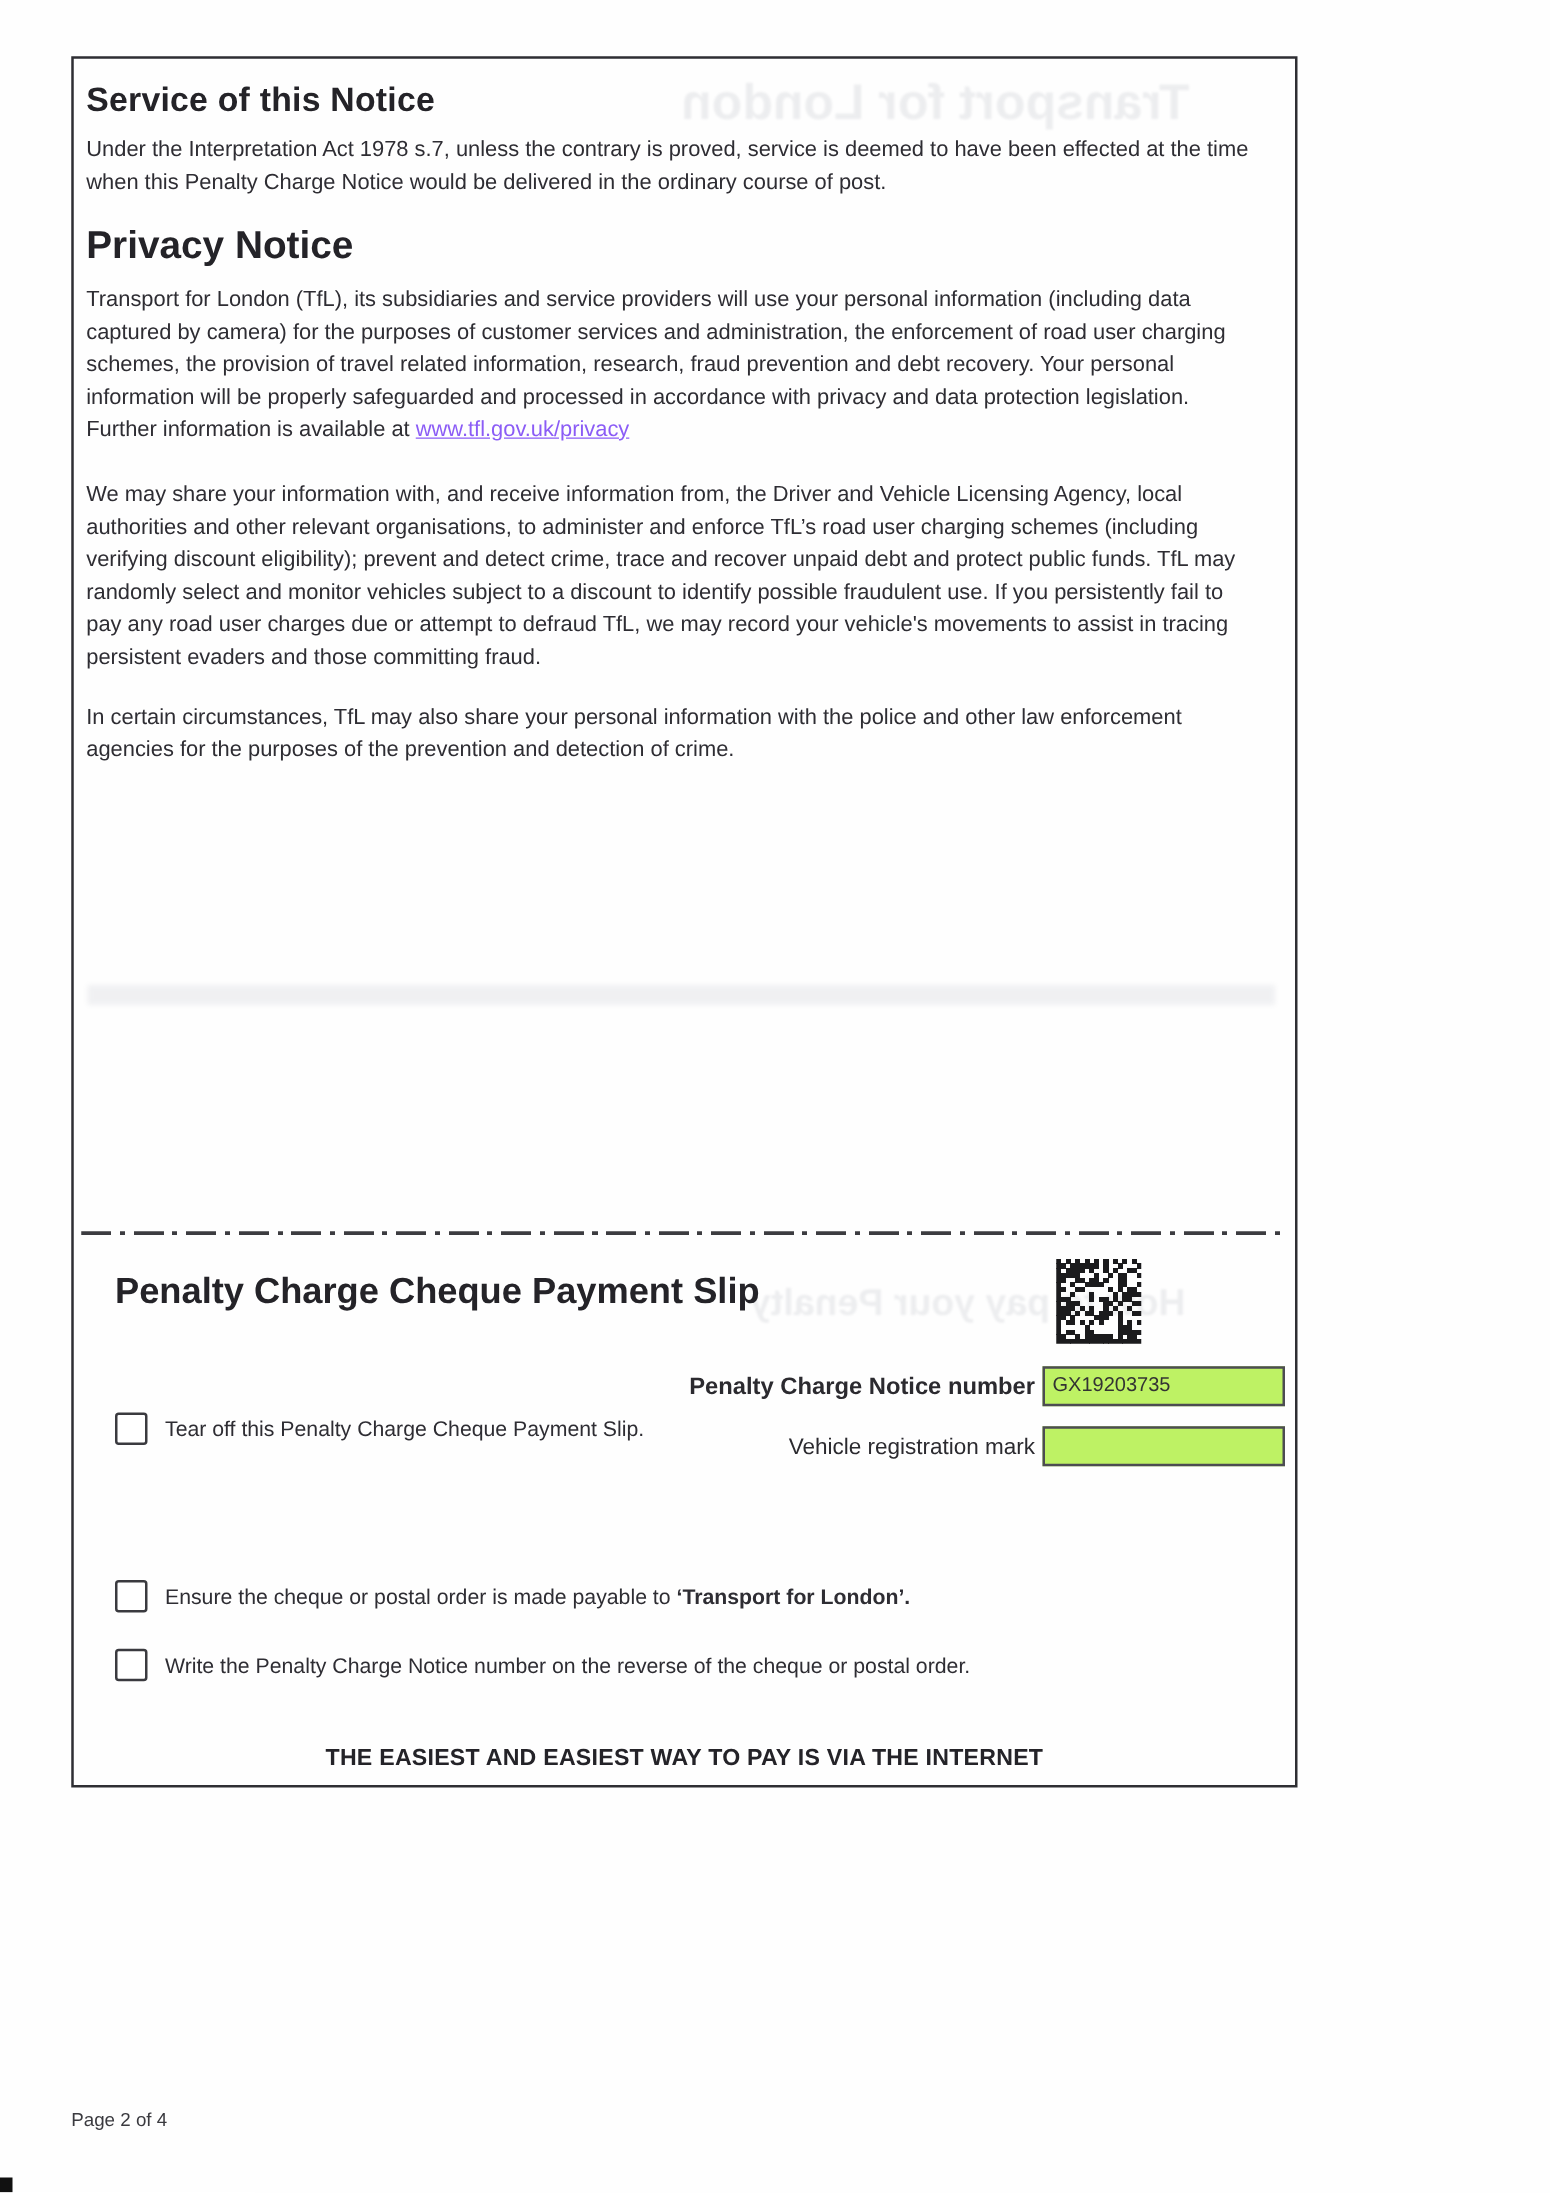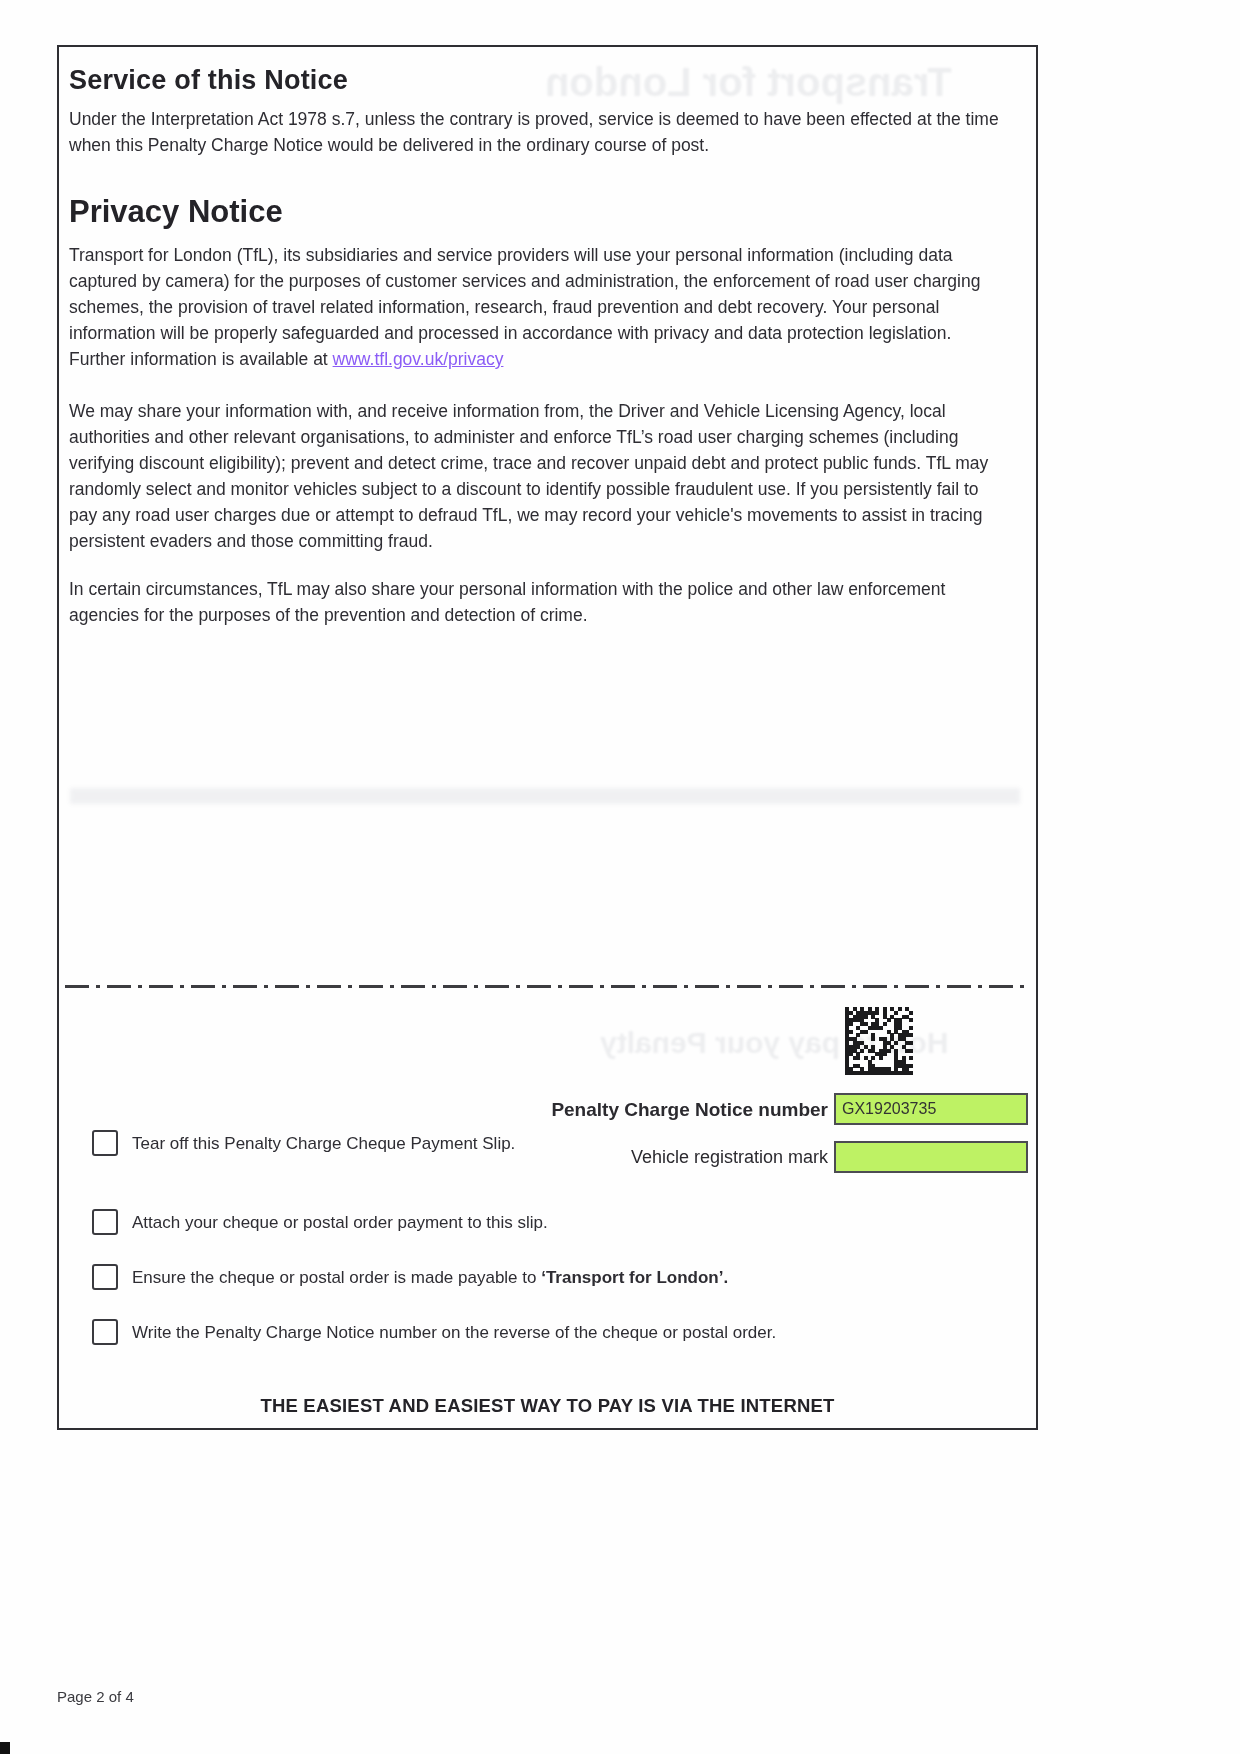--- a/index.html
+++ b/index.html
@@ -47,21 +47,21 @@
   .upper { padding: 16px 36px 0 10px; }
 
   h1.service-title {
     font-size: 27px;
     letter-spacing: 0.2px;
     margin: 2px 0 10px 0;
     color: #242328;
   }
   h1.privacy-title {
     font-size: 31px;
-    margin: 36px 0 12px 0;
+    margin: 20px 0 12px 0;
     color: #242328;
   }
   .upper p {
     font-size: 17.5px;
     line-height: 26px;
     color: #2e2d33;
   }
   .p1 { margin-bottom: 26px; }
   .p2 { margin-bottom: 22px; }
   .privacy-link {
@@ -186,20 +186,21 @@
 
       <h1 class="privacy-title">Privacy Notice</h1>
       <p class="p1"><span>Transport for London (TfL), its subsidiaries and service providers will use your personal information (including data captured by camera) for the purposes of customer services and administration, the enforcement of road user charging schemes, the provision of travel related information, research, fraud prevention and debt recovery. Your personal information will be properly safeguarded and processed in accordance with privacy and data protection legislation.  Further information is available at </span><a class="privacy-link">www.tfl.gov.uk/privacy</a></p>
       <p class="p2">We may share your information with, and receive information from, the Driver and Vehicle Licensing Agency, local authorities and other relevant organisations, to administer and enforce TfL’s road user charging schemes (including verifying discount eligibility); prevent and detect crime, trace and recover unpaid debt and protect public funds. TfL may randomly select and monitor vehicles subject to a discount to identify possible fraudulent use. If you persistently fail to pay any road user charges due or attempt to defraud TfL, we may record your vehicle's movements to assist in tracing persistent evaders and those committing fraud.</p>
       <p class="p3">In certain circumstances, TfL may also share your personal information with the police and other law enforcement agencies for the purposes of the prevention and detection of crime.</p>
     </div>
 
     <div class="tear-line"></div>
 
     <div class="slip">
+      <div class="slip-title">Penalty Charge Cheque Payment Slip</div>
 
       <div class="qr"><svg viewBox="0 0 100 100" width="100%" height="100%" shape-rendering="crispEdges">
             <g fill="#1b1b1d">
               <rect x="0.00" y="0.00" width="5.96" height="5.96"></rect>
               <rect x="11.11" y="0.00" width="5.96" height="5.96"></rect>
               <rect x="22.22" y="0.00" width="5.96" height="5.96"></rect>
               <rect x="33.33" y="0.00" width="5.96" height="5.96"></rect>
               <rect x="44.44" y="0.00" width="5.96" height="5.96"></rect>
               <rect x="55.56" y="0.00" width="5.96" height="5.96"></rect>
               <rect x="66.67" y="0.00" width="5.96" height="5.96"></rect>
@@ -377,24 +378,20 @@
       <div class="field-box pcn-box">GX19203735</div>
 
       <div class="field-label vrm-label">Vehicle registration mark</div>
       <div class="field-box vrm-box"></div>
 
       <div class="check-row row1">
         <div class="checkbox"></div>
         <div class="check-text">Tear off this Penalty Charge Cheque Payment Slip.</div>
       </div>
 
-      <div class="check-row row2">
-        <div class="checkbox"></div>
-        <div class="check-text">Attach your cheque or postal order payment to this slip.</div>
-      </div>
 
       <div class="check-row row3">
         <div class="checkbox"></div>
         <div class="check-text"><span>Ensure the cheque or postal order is made payable to </span><b>‘Transport for London’.</b></div>
       </div>
 
       <div class="check-row row4">
         <div class="checkbox"></div>
         <div class="check-text">Write the Penalty Charge Notice number on the reverse of the cheque or postal order.</div>
       </div>

